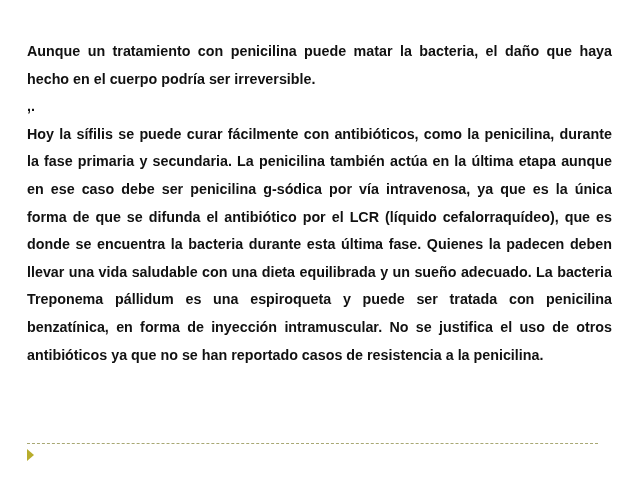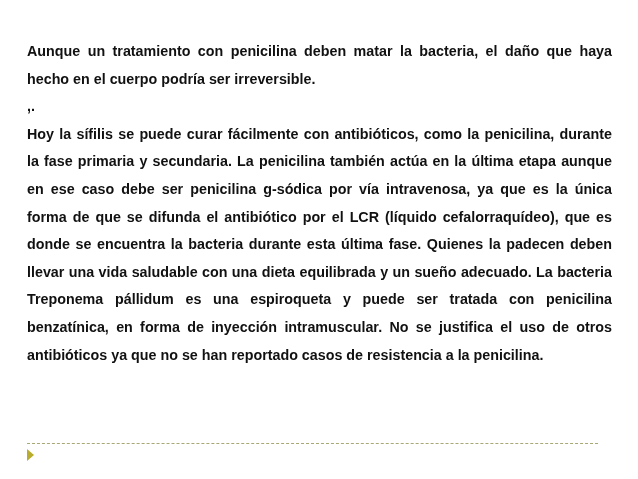--- a/index.html
+++ b/index.html
@@ -7,19 +7,19 @@
   .slide-body{position:absolute;left:27px;top:38px;width:585px;font-weight:bold;font-size:14.3px;line-height:27.6px;color:#111;}
   .para{margin:0;text-align:justify;}
   .para.last{text-align-last:left;}
   .footer-line{position:absolute;left:27px;top:443px;width:571px;height:0;border-top:1px dashed #a8a874;}
   .footer-tri{position:absolute;left:27px;top:449px;width:0;height:0;border-top:6px solid transparent;border-bottom:6px solid transparent;border-left:7px solid #b8ad2c;}
 </style>
 </head>
 <body>
 
 <div class="slide-body">
-  <p class="para last">Aunque un tratamiento con penicilina deben matar la bacteria, el daño que haya hecho en el cuerpo podría ser irreversible.</p>
+  <p class="para last">Aunque un tratamiento con penicilina puede matar la bacteria, el daño que haya hecho en el cuerpo podría ser irreversible.</p>
   <p class="para">,.</p>
   <p class="para last">Hoy la sífilis se puede curar fácilmente con antibióticos, como la penicilina, durante la fase primaria y secundaria. La penicilina también actúa en la última etapa aunque en ese caso debe ser penicilina g-sódica por vía intravenosa, ya que es la única forma de que se difunda el antibiótico por el LCR (líquido cefalorraquídeo), que es donde se encuentra la bacteria durante esta última fase. Quienes la padecen deben llevar una vida saludable con una dieta equilibrada y un sueño adecuado. La bacteria Treponema pállidum es una espiroqueta y puede ser tratada con penicilina benzatínica, en forma de inyección intramuscular. No se justifica el uso de otros antibióticos ya que no se han reportado casos de resistencia a la penicilina.</p>
 </div>
 
 <div class="footer-line"></div>
 <div class="footer-tri"></div>
 
 </body></html>

